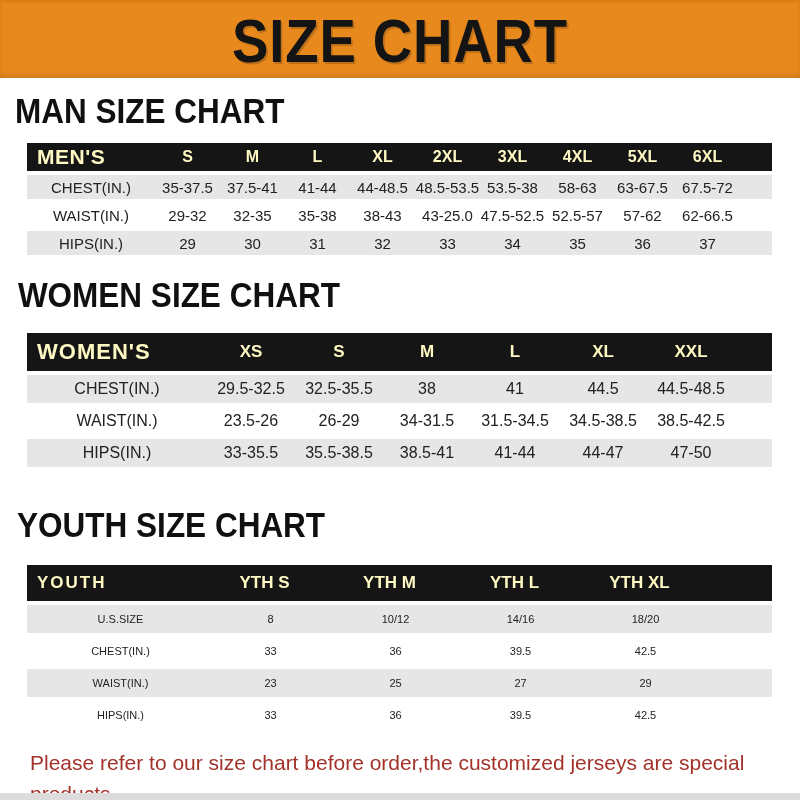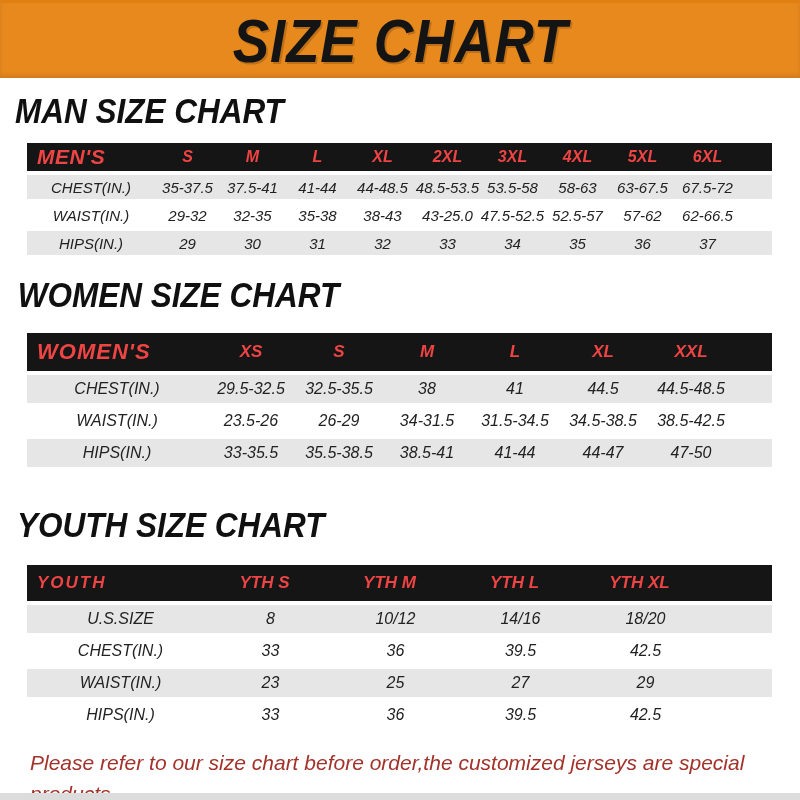--- a/index.html
+++ b/index.html
@@ -1,21 +1,21 @@
 <!DOCTYPE html>
 <html><head>
 <meta charset="utf-8">
 <style>
   html, body { margin:0; padding:0; }
   body {
     width:800px; height:800px; overflow:hidden;
     background:#ffffff;
     font-family:"Liberation Sans", sans-serif;
   }
-  .page { position:relative; width:800px; height:800px; overflow:hidden;font-style:italic; }
+  .page { position:relative; width:800px; height:800px; overflow:hidden; }
 
   
   .banner {
     height:75px; background:#E8891E;
     display:flex; align-items:center; justify-content:center;
     border-top:3px solid #E07F12;
     box-shadow: inset 0 -3px 4px rgba(0,0,0,0.10);
   }
   .banner-text {
     display:inline-block;
@@ -41,42 +41,42 @@
   
   table.size-table {
     border-collapse:separate; border-spacing:0 4px;
     table-layout:fixed; width:745px; margin-left:27px;
   }
   table.size-table th, table.size-table td {
     padding:0; text-align:center; white-space:nowrap; overflow:hidden;
     font-size:15px; color:#222222;
   }
   table.size-table thead th {
-    background:#151515; color:#ef4444; font-weight:bold;
+    background:#151515; color:#fef9c3; font-weight:bold;
   }
   table.size-table thead th.rowlabel { text-align:left; padding-left:10px; }
   table.size-table tbody tr:nth-child(odd) td { background:#E6E6E6; }
 
   .tbl-0 { margin-top:8px; }
   .tbl-0 col.col-label { width:128px; } .tbl-0 col.col-data { width:65px; } .tbl-0 col.col-filler { width:32px; }
   .tbl-0 thead th { height:28px; font-size:16px; }
   .tbl-0 thead th.rowlabel { font-size:21px; letter-spacing:0.5px; }
   .tbl-0 tbody td { height:24px; }
 
   .tbl-1 { margin-top:14px; }
   .tbl-1 col.col-label { width:180px; } .tbl-1 col.col-data { width:88px; } .tbl-1 col.col-filler { width:37px; }
   .tbl-1 thead th { height:38px; font-size:17px;margin-left:36px; }
   .tbl-1 thead th.rowlabel { font-size:22px; letter-spacing:1px; }
   .tbl-1 tbody td { height:28px; font-size:16px; }
 
   .tbl-2 { margin-top:16px; }
   .tbl-2 col.col-label { width:175px; } .tbl-2 col.col-data { width:125px; } .tbl-2 col.col-filler { width:70px; }
   .tbl-2 thead th { height:36px; font-size:17px; }
   .tbl-2 thead th.rowlabel { font-size:17px; letter-spacing:2px; }
-  .tbl-2 tbody td { height:28px; font-size:16px;padding-left:12px; }
+  .tbl-2 tbody td { height:28px; font-size:11px;padding-left:12px; }
 
   
   .footer-note {
     margin:14px 0 0 30px;
     color:#A3322A; font-size:21px; line-height:31px;
   }
   .bottom-strip {
     position:absolute; left:0; right:0; bottom:0; height:7px;
     background:#DCDCDC;
   }
@@ -122,21 +122,21 @@
           </tr>
         </thead>
         <tbody>
           <tr>
             <td class="rowlabel">CHEST(IN.)</td>
             <td>35-37.5</td>
             <td>37.5-41</td>
             <td>41-44</td>
             <td>44-48.5</td>
             <td>48.5-53.5</td>
-            <td>53.5-58</td>
+            <td>53.5-38</td>
             <td>58-63</td>
             <td>63-67.5</td>
             <td>67.5-72</td>
             <td></td>
           </tr>
           <tr>
             <td class="rowlabel">WAIST(IN.)</td>
             <td>29-32</td>
             <td>32-35</td>
             <td>35-38</td>

